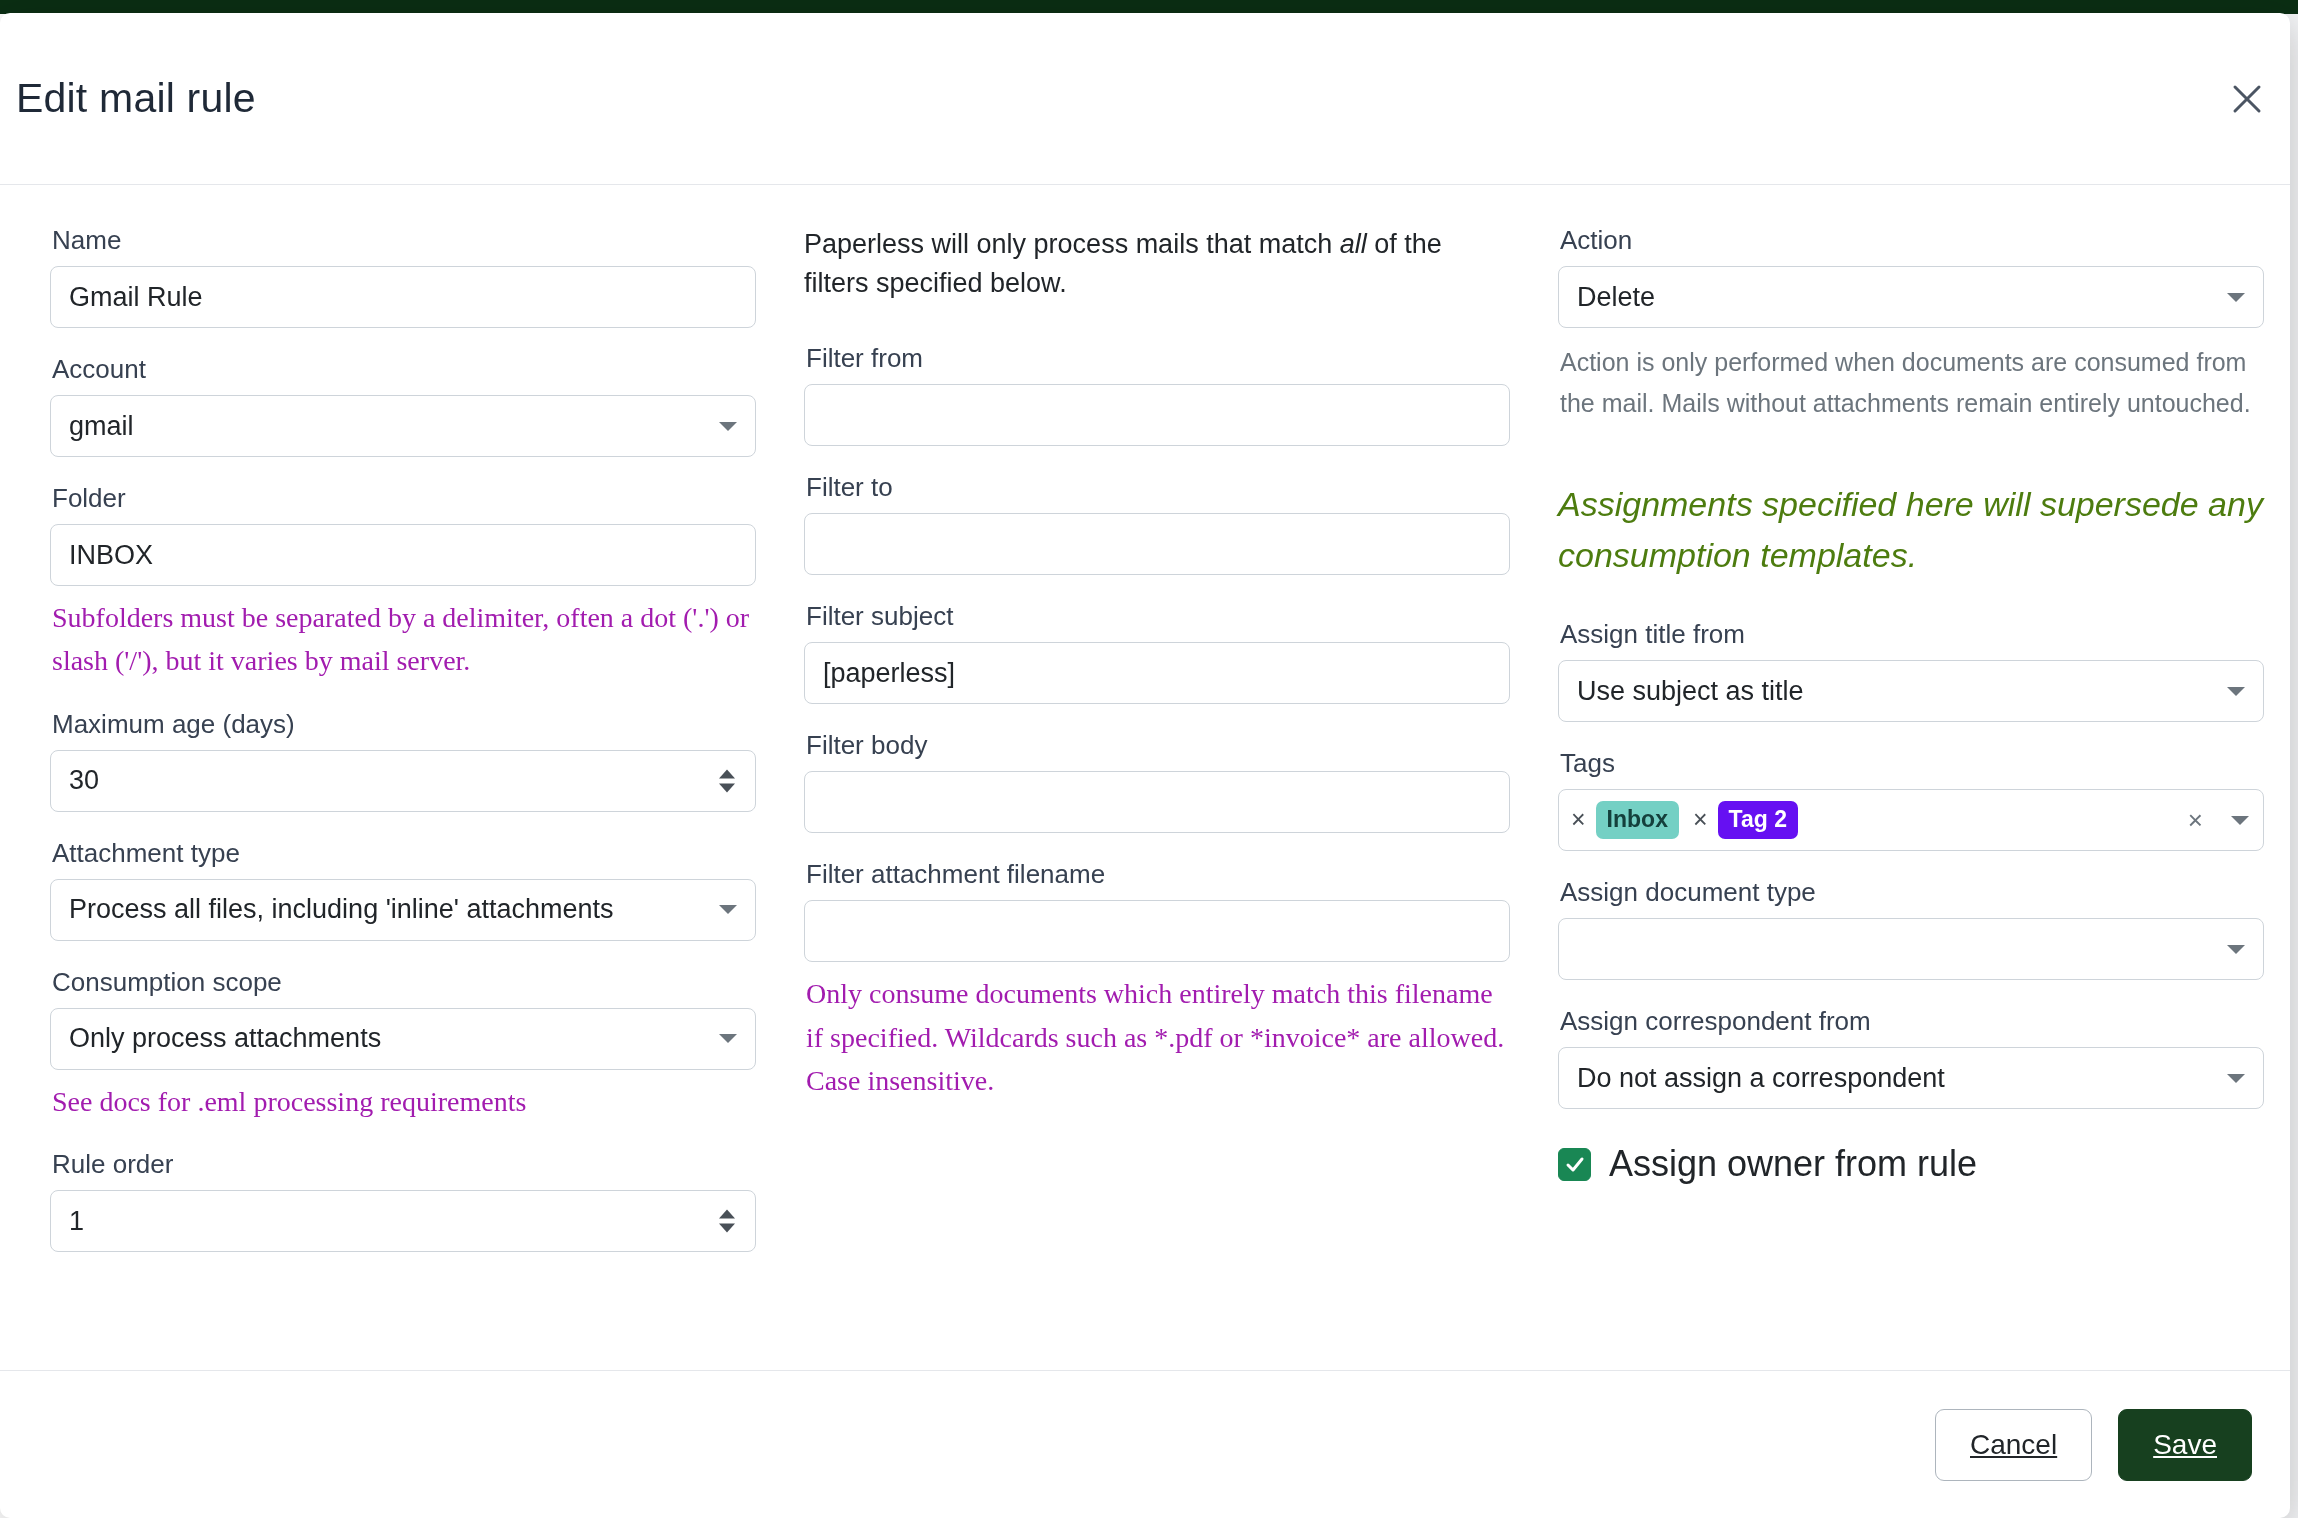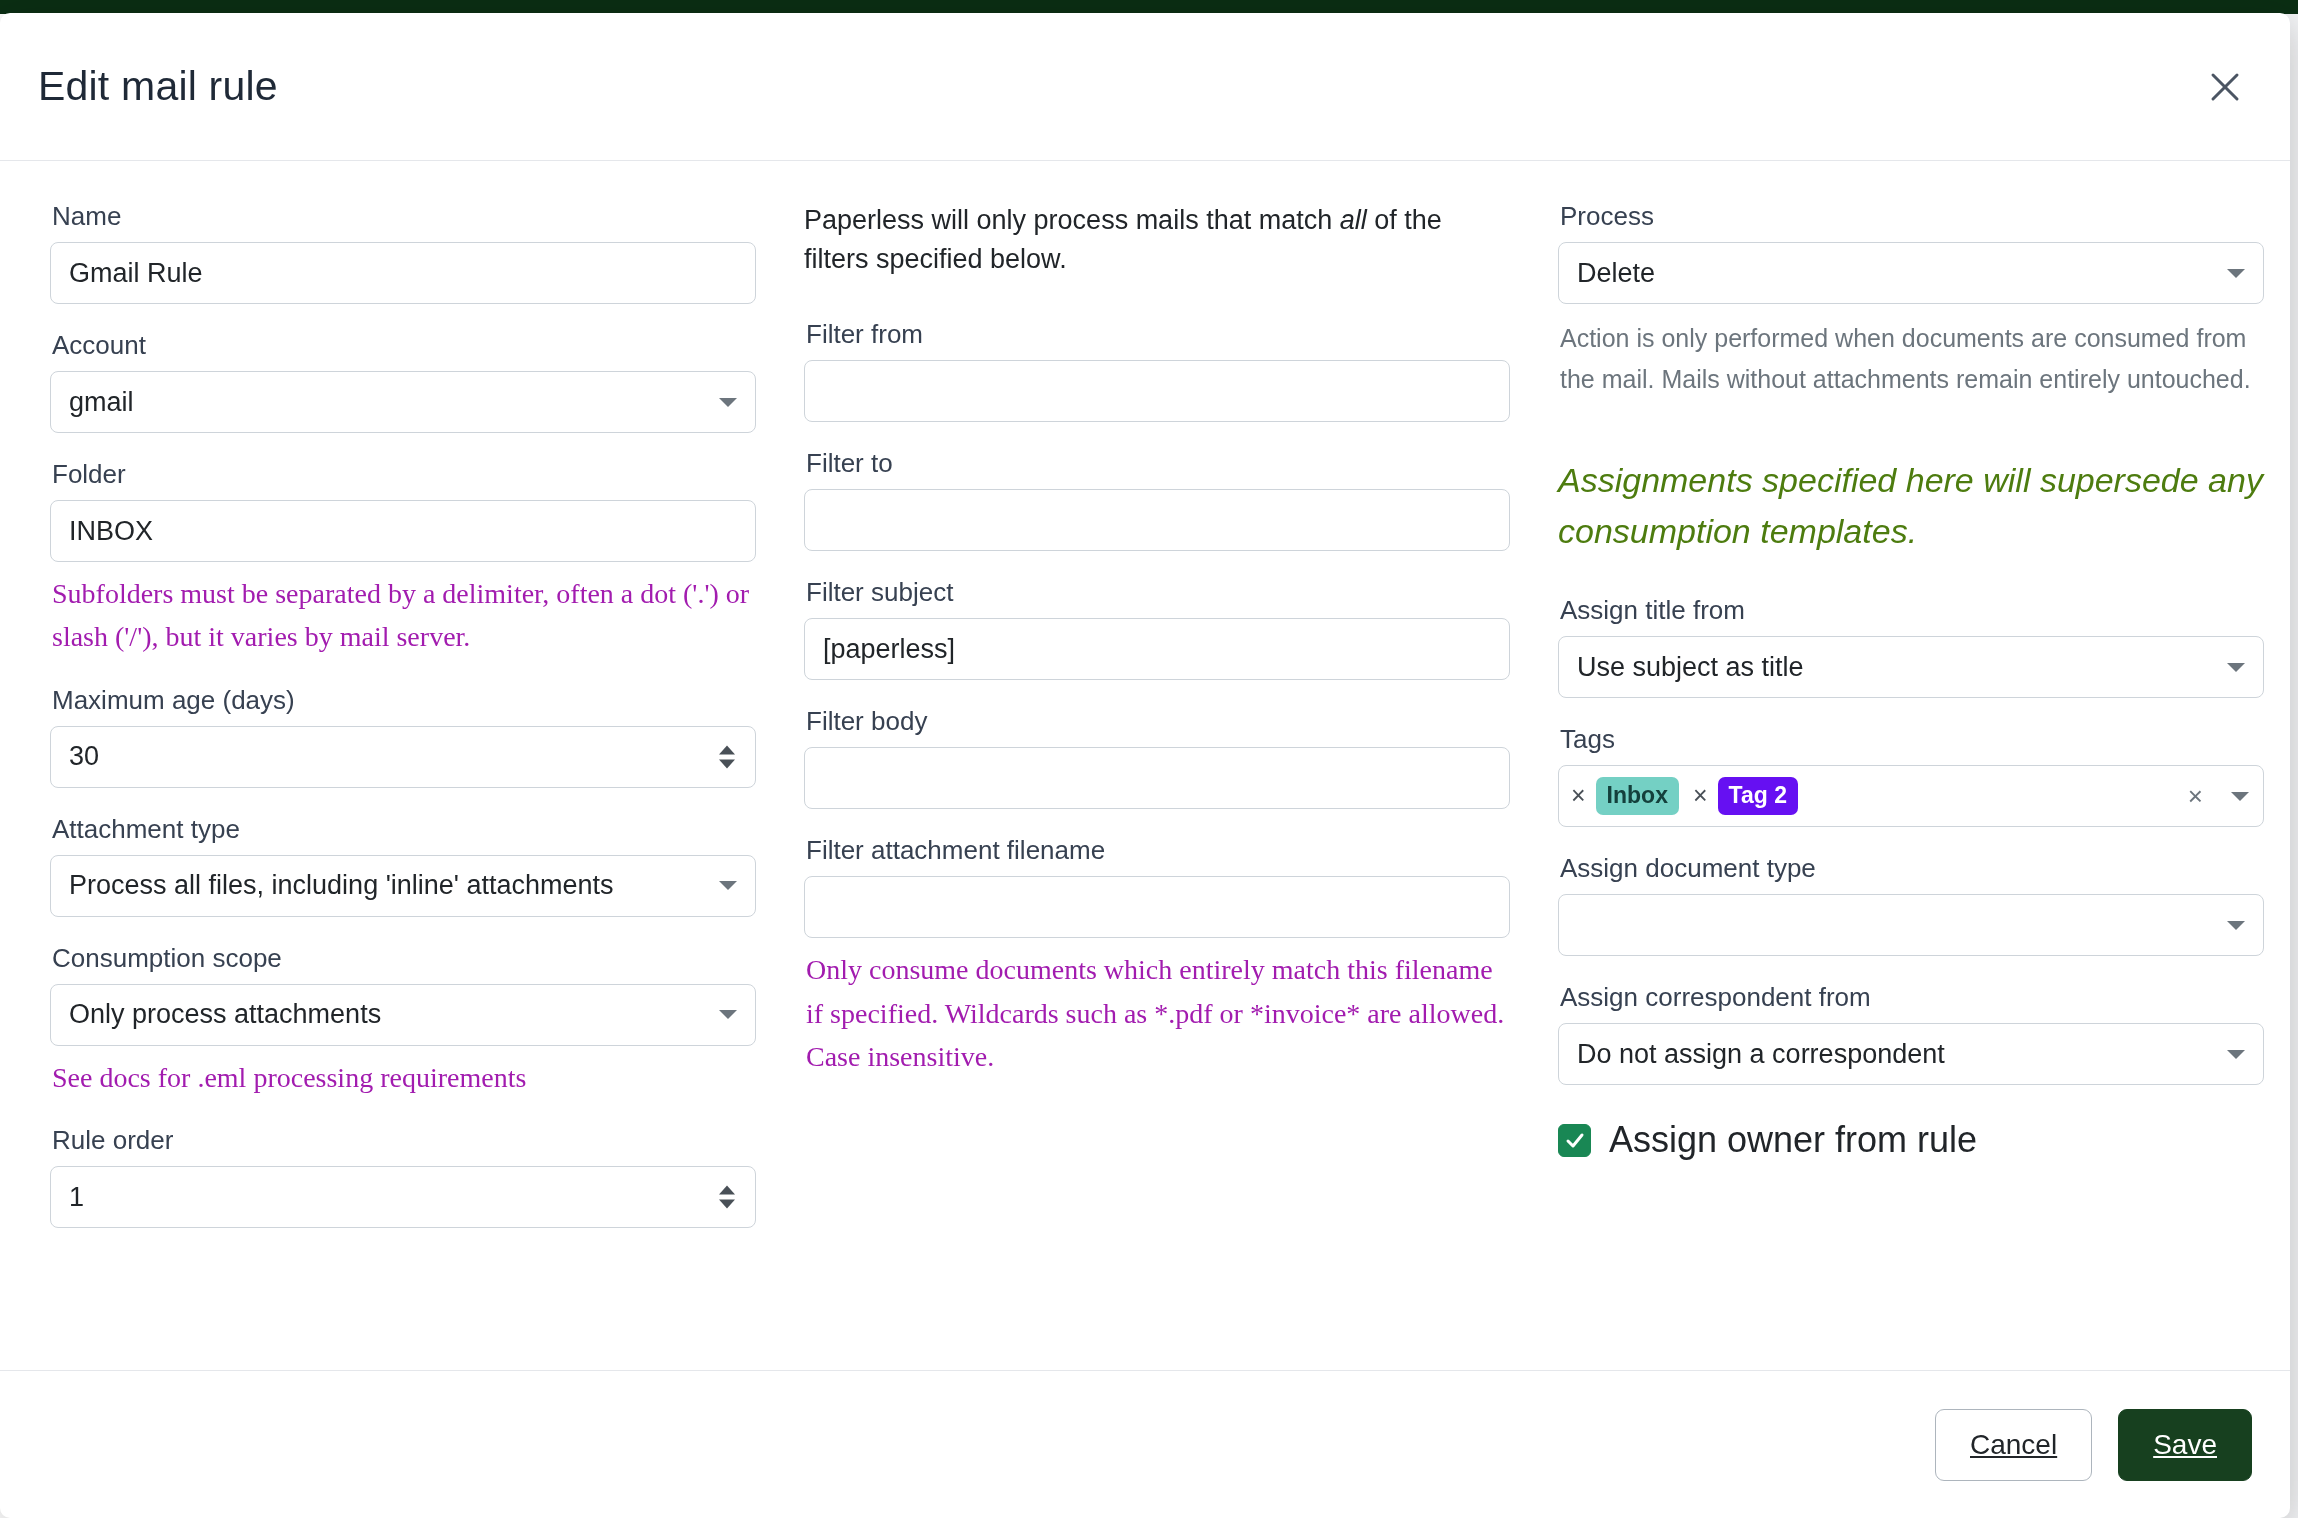--- a/index.html
+++ b/index.html
@@ -45,25 +45,25 @@
     height: 1505px;
     background: #ffffff;
     border-radius: 10px;
     box-shadow: 0 10px 40px rgba(0,0,0,0.22);
     display: flex;
     flex-direction: column;
     overflow: hidden;
   }
 
   .modal-header {
-    height: 148px;
+    height: 172px;
     border-bottom: 1px solid #e5e7eb;
     display: flex;
     align-items: center;
-    padding: 0 38px;
+    padding: 0 16px;
     flex: none;
   }
   .modal-title {
     font-size: 41px;
     color: #1f2937;
     font-weight: 400;
     letter-spacing: 0.2px;
   }
   .close-btn {
     margin-left: auto;
@@ -357,21 +357,21 @@
         <label class="fl">Filter attachment filename</label>
         <input class="txt" type="text" value="" style="">
         <div class="hint">Only consume documents which entirely match this filename if specified. Wildcards such as *.pdf or *invoice* are allowed. Case insensitive.</div>
       </div>
 
     </div>
 
     <div class="col right">
 
       <div class="field-group">
-        <label class="fl">Process</label>
+        <label class="fl">Action</label>
         <div class="fake-select">
           <span class="val">Delete</span>
           <span class="caret"></span>
         </div>
         <div class="action-hint">Action is only performed when documents are consumed from the mail. Mails without attachments remain entirely untouched.</div>
       </div>
 
       <div class="note-italic">Assignments specified here will supersede any consumption templates.</div>
 
       <div class="field-group">

